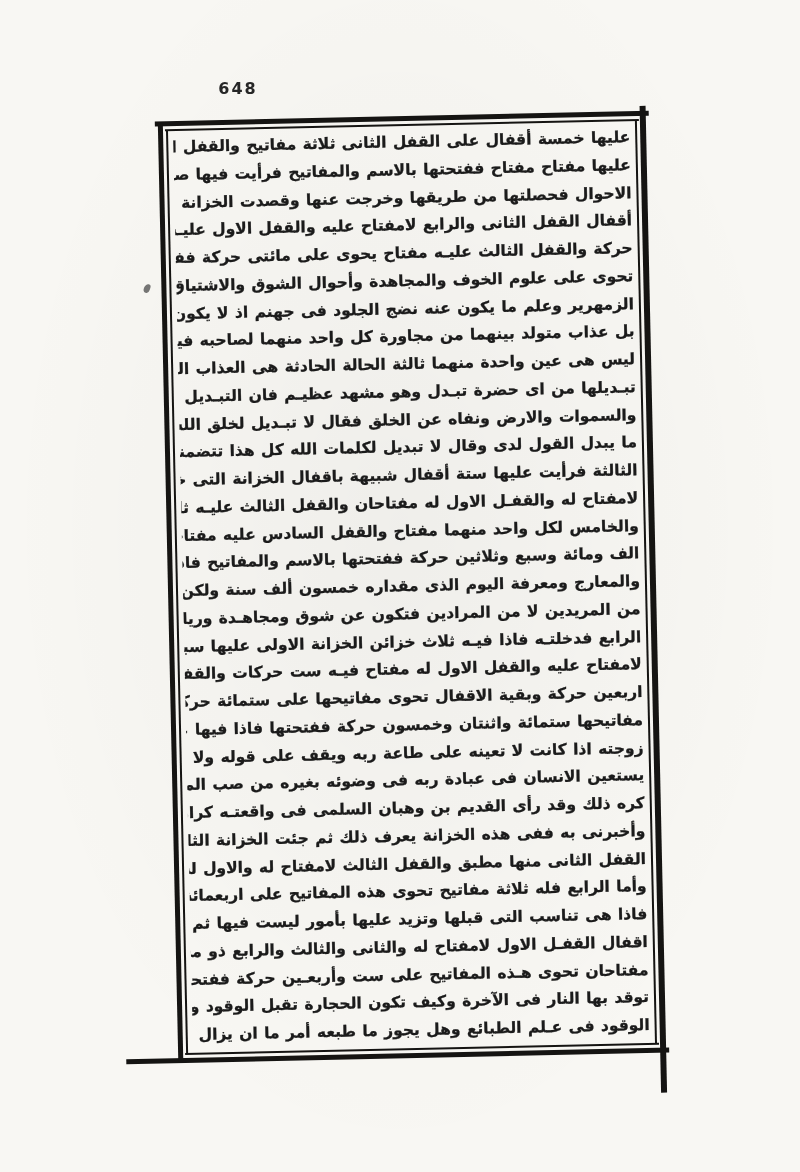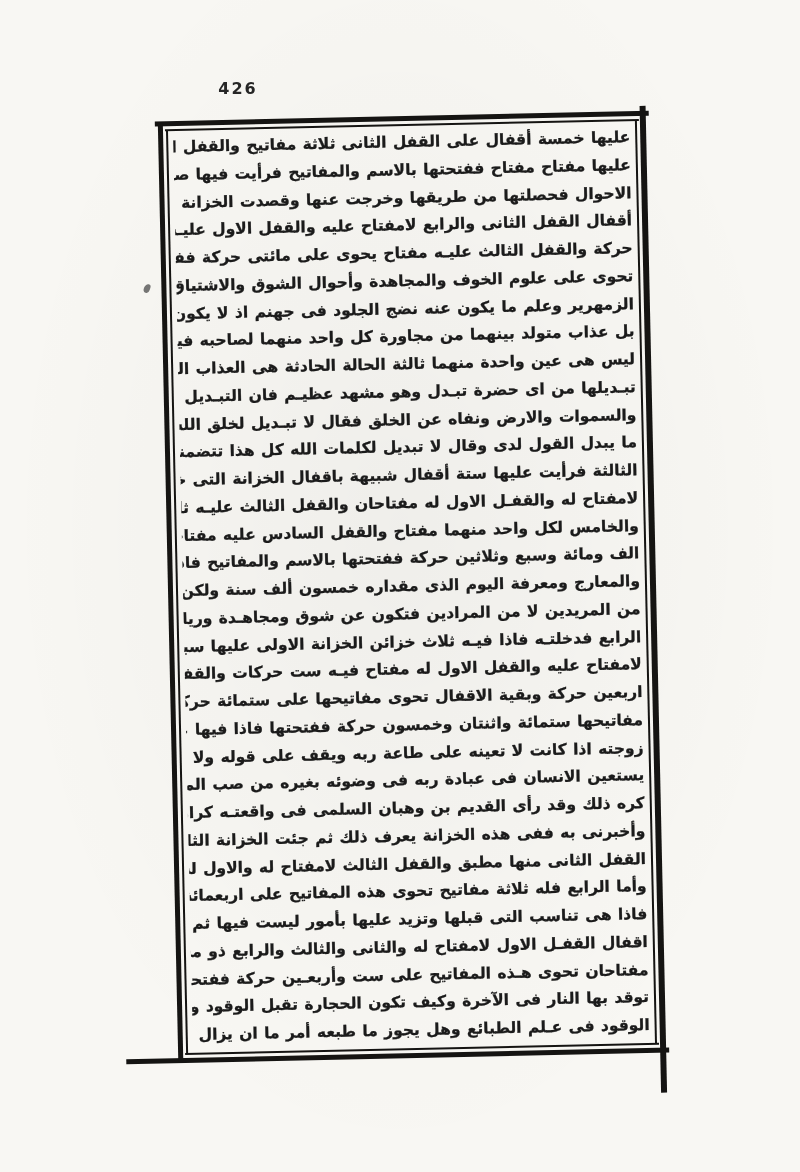--- a/index.html
+++ b/index.html
@@ -76,21 +76,21 @@
     width:6px;height:9px;
     border-radius:60% 40% 50% 50%;
     background:#4a4a4a;
     transform:rotate(20deg);
     opacity:.75;
   }
 </style>
 </head>
 <body>
 
-<div class="page-number">426</div>
+<div class="page-number">648</div>
 
 <div class="frame">
   <div class="bar top"></div>
   <div class="bar bottom"></div>
   <div class="bar left"></div>
   <div class="bar right"></div>
   <div class="bar top2"></div>
   <div class="bar bottom2"></div>
   <div class="bar left2"></div>
   <div class="bar right2"></div>

